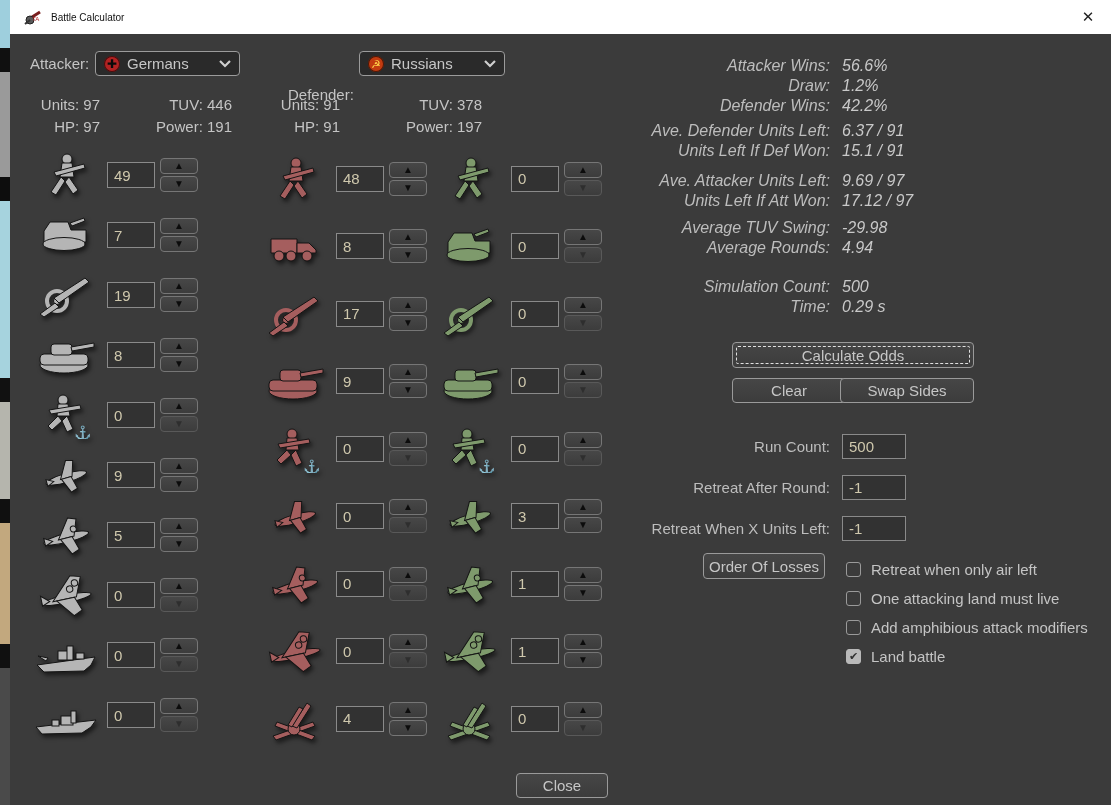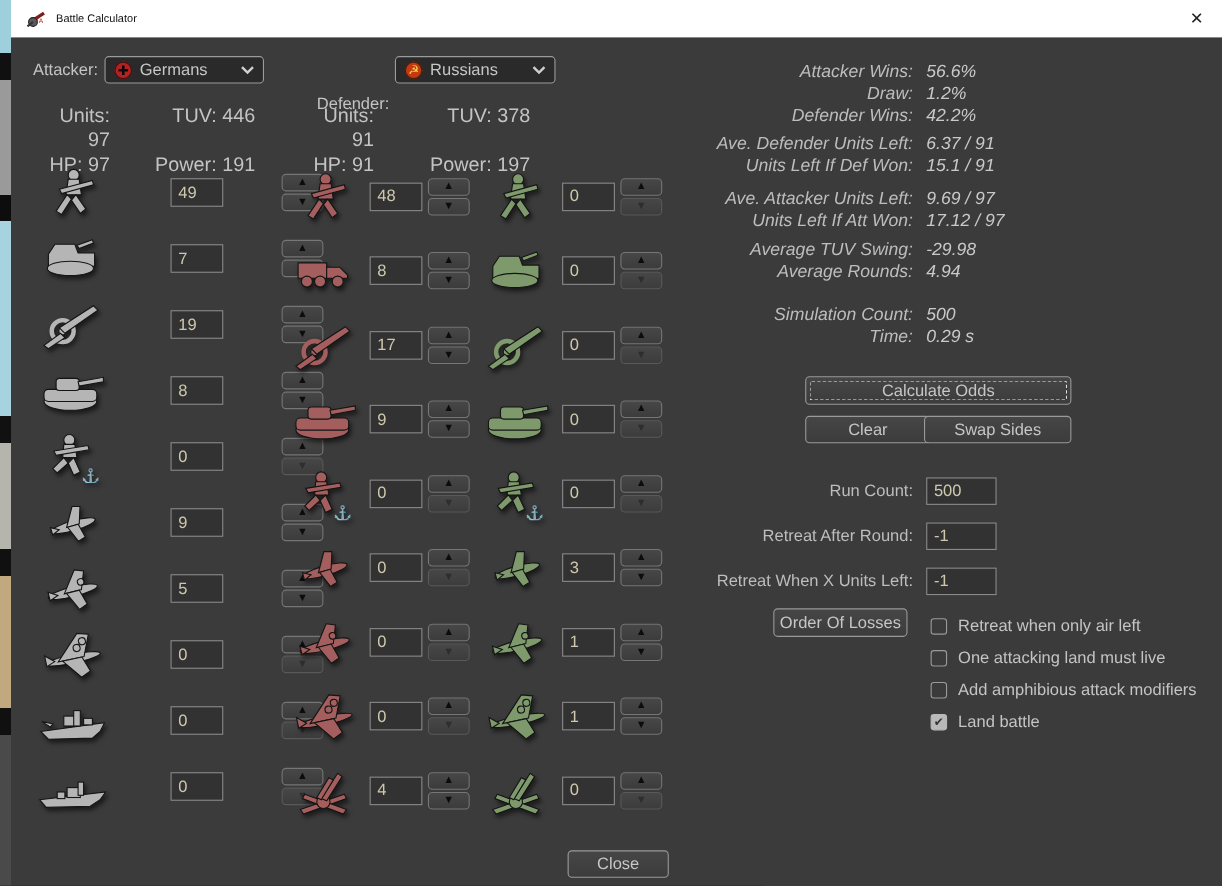--- a/index.html
+++ b/index.html
@@ -25,28 +25,28 @@
   .dropdown { position:absolute; height:25px; background:#2a2a2a; border:1px solid #9b9b9b;
     border-radius:4px; display:flex; align-items:center; padding:0 8px; gap:7px;
     color:#c6c6c6; font-size:15px; cursor:pointer; }
   .flag { width:16px; height:16px; border-radius:50%; display:inline-flex; align-items:center;
     justify-content:center; flex:0 0 16px; font-size:12px; line-height:16px;
     box-shadow:0 0 0 1px rgba(0,0,0,.6) inset; }
   .flag-ger { background:#b22222; color:#0a0a0a; }
   .flag-rus { background:#c23b10; color:#ffd24a; font-size:11px; }
   .chev { margin-left:auto; }
 
-  .stats { position:absolute; display:grid; font-size:18px; color:#c4c4c4; line-height:22px; }
+  .stats { position:absolute; display:grid; font-size:15px; color:#c4c4c4; line-height:22px; }
   .stats div { text-align:right; }
   .stats-att { left:20px; top:94px; grid-template-columns:70px 132px; }
   .stats-def { left:270px; top:94px; grid-template-columns:60px 142px; }
 
   .unit-col { position:absolute; display:flex; flex-direction:column; }
   .unit-row { display:flex; align-items:center; }
-  .rows-60 .unit-row { height:60px;gap:48px; }
+  .rows-60 .unit-row { height:60px; }
   .rows-67 .unit-row { height:67.5px; }
   .icon-wrap { width:76px; display:flex; justify-content:center; align-items:center; }
   .unit-icon { width:64px; height:48px; filter:drop-shadow(2px 3px 2px rgba(0,0,0,.55)); }
   .count-input { width:48px; height:26px; margin-left:3px; background:#323232;
     border:1px solid #8a8a8a; color:#cfc8ad; font-size:15px; padding:0 6px;
     font-family:"Liberation Sans", sans-serif; }
   .spinner { display:flex; flex-direction:column; gap:2px; margin-left:5px; }
   .spin-btn { width:38px; height:16px; background:linear-gradient(#474747,#3c3c3c);
     border:1px solid #767676; border-radius:4px; display:flex; align-items:center;
     justify-content:center; font-size:10px; color:#0c0c0c; cursor:pointer; line-height:1; }

